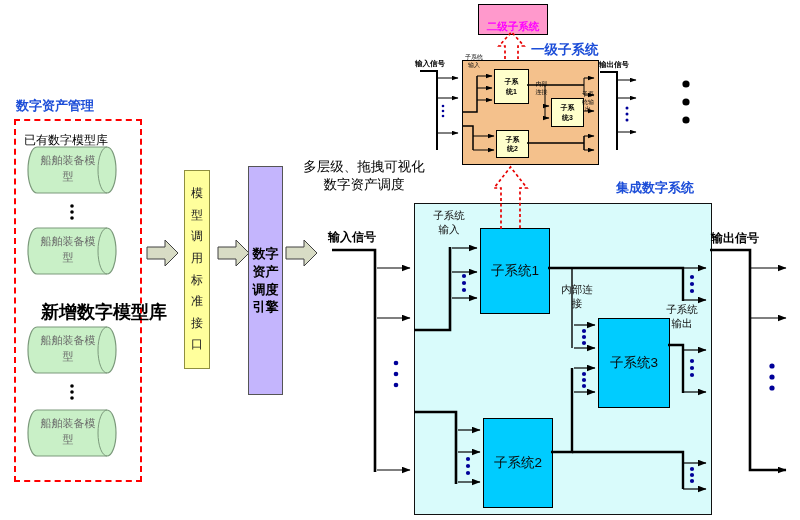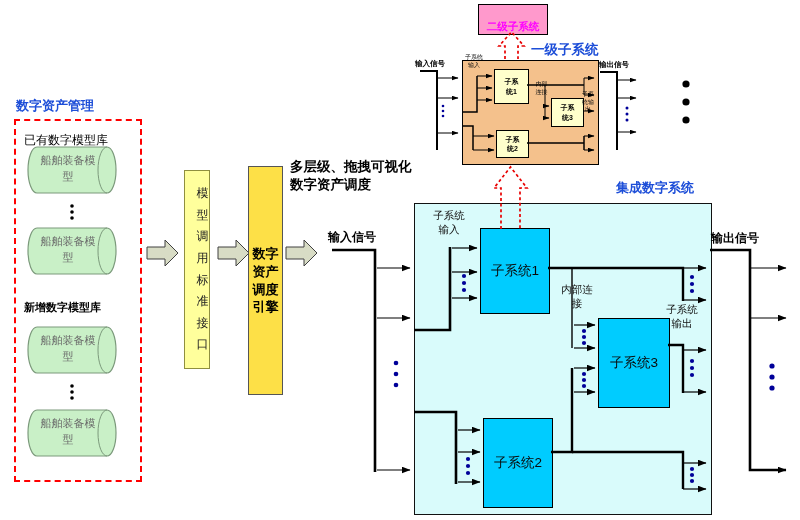--- a/index.html
+++ b/index.html
@@ -15,26 +15,26 @@
   .txt{z-index:20;}
   #over-svg{position:absolute;left:0;top:0;z-index:30;pointer-events:none;}
 
   
   #asset-panel{left:14px;top:119px;width:124px;height:359px;border:2px dashed #ff0000;}
   .cyl-txt{width:80px;text-align:center;font-size:11px;line-height:1.45;color:#6a6a6a;}
   .cyl-txt span{display:inline-block;width:60px;}
 
   
   #interface-box{left:184px;top:170px;width:24px;height:197px;background:#ffff9c;border:1px solid #8f8f3f;
-                 display:flex;align-items:center;justify-content:flex-end;}
+                 display:flex;align-items:center;justify-content:center;}
   #interface-box span{display:block;width:13px;font-size:12px;line-height:1.8;text-align:center;color:#222;}
-  #engine-box{left:248px;top:166px;width:33px;height:227px;background:#fde047;border:1px solid #555;
+  #engine-box{left:248px;top:166px;width:33px;height:227px;background:#c4b5fd;border:1px solid #555;
               display:flex;align-items:center;justify-content:center;}
   #engine-box span{display:block;width:28px;font-size:13px;font-weight:bold;line-height:1.35;text-align:center;}
-  #caption{left:290px;top:158px;width:148px;text-align:left;font-size:13.5px;font-weight:bold;line-height:1.35;}
+  #caption{left:290px;top:158px;width:148px;text-align:center;font-size:13.5px;font-weight:normal;line-height:1.35;}
 
   
   #level2-box{left:478px;top:4px;width:68px;height:29px;background:#ff99cc;border:1.5px solid #000;
               display:flex;align-items:flex-end;justify-content:center;font-size:10.5px;font-weight:bold;color:#ff00ff;}
   #level1-panel{left:462px;top:60px;width:135px;height:103px;background:#f4c18c;border:1.5px solid #000;}
   .mini-box{background:#ffffcc;border:1px solid #000;display:flex;align-items:center;justify-content:center;}
   .mini-box span{display:inline-block;width:16px;font-size:7px;font-weight:bold;line-height:1.3;text-align:center;}
   .tiny{font-size:6px;line-height:1.25;text-align:center;color:#111;}
   .mini-sig{font-size:7.5px;font-weight:bold;}
 
@@ -98,21 +98,21 @@
 </div>
 <div class="abs shape sub-box" style="left:483px;top:418px;width:68px;height:88px;">
   <span>子系统2</span>
 </div>
 <div class="abs shape sub-box" style="left:598px;top:318px;width:70px;height:88px;">
   <span>子系统3</span>
 </div>
 
 <div class="lbl txt blue" style="left:16px;top:97px;font-size:13px;">数字资产管理</div>
 <div class="lbl txt" style="left:24px;top:124px;font-size:12px;font-weight:normal;margin-top:8px;">已有数字模型库</div>
-<div class="lbl txt" style="left:24px;top:300px;font-size:11px;font-weight:bold;">新增数字模型库</div>
+<div class="lbl txt" style="left:41px;top:300px;font-size:18px;font-weight:bold;">新增数字模型库</div>
 <div class="abs txt cyl-txt" style="left:28px;top:153px;"><span class="wrap">船舶装备模型</span></div>
 <div class="abs txt cyl-txt" style="left:28px;top:234px;"><span class="wrap">船舶装备模型</span></div>
 <div class="abs txt cyl-txt" style="left:28px;top:333px;"><span class="wrap">船舶装备模型</span></div>
 <div class="abs txt cyl-txt" style="left:28px;top:416px;"><span class="wrap">船舶装备模型</span></div>
 
 <div class="abs txt" id="caption">
   <div>多层级、拖拽可视化</div>
   <div>数字资产调度</div>
 </div>
 

